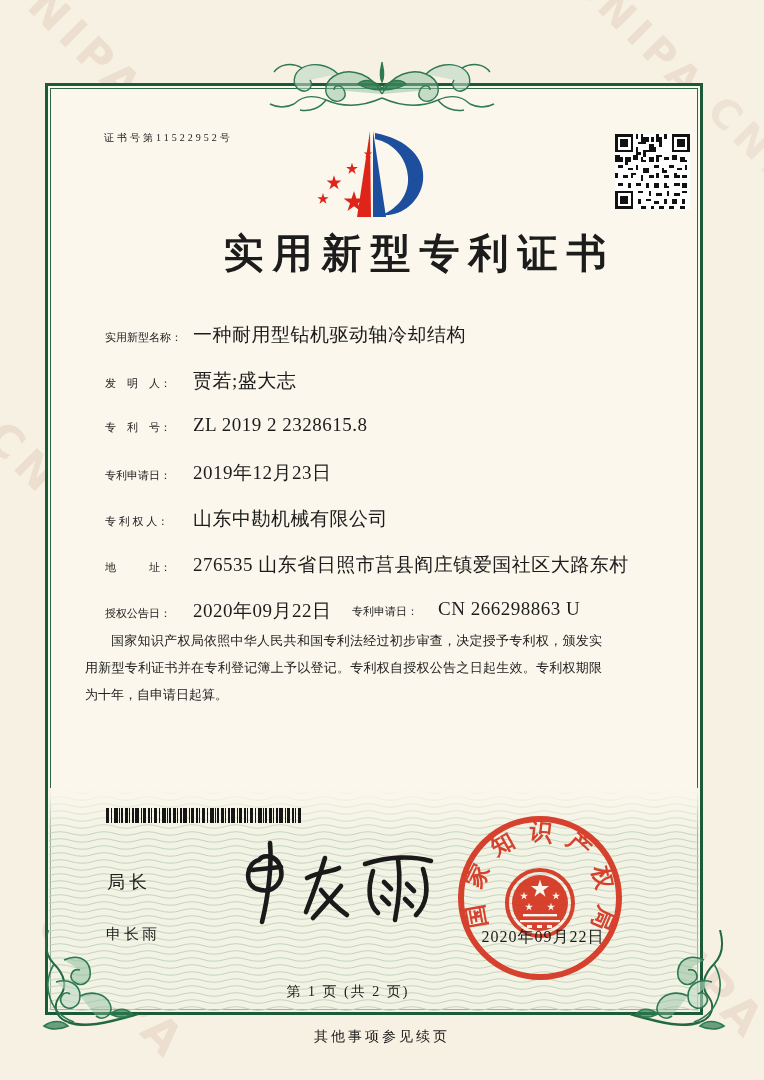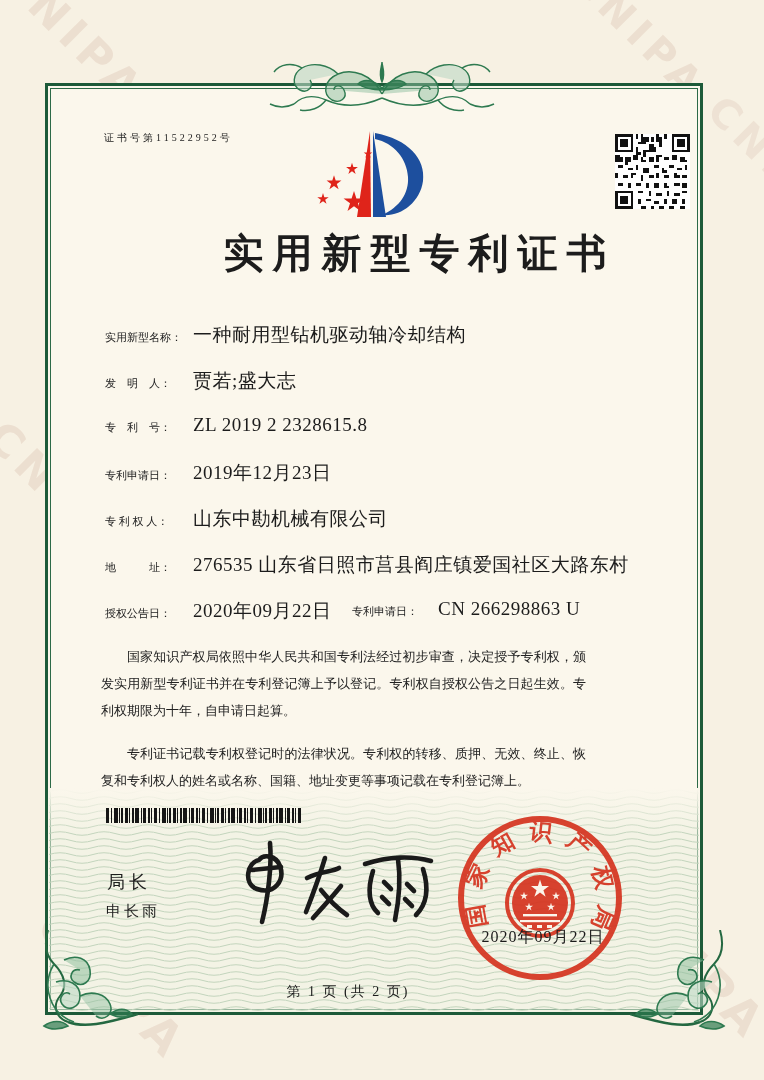--- a/index.html
+++ b/index.html
@@ -36,24 +36,24 @@
   }
   .rows{ position:absolute; left:105px; top:0; width:560px; }
   .row{ position:absolute; left:0; white-space:nowrap; }
   .flabel{ display:inline-block; width:88px; font-size:11px; vertical-align:baseline; color:#222; }
   .fvalue{ font-size:19px; letter-spacing:.5px; }
   .row .pair2{ position:absolute; left:247px; top:0; white-space:nowrap; }
   .paras{
     position:absolute; left:85px; top:627px; width:517px;
     font-size:13px; line-height:27px; text-align:justify; color:#222;
   }
-  .paras p{ margin:16px; text-indent:2em; }
+  .paras p{ margin:0; text-indent:2em; }
   .barcode{ position:absolute; left:106px; top:808px; }
   .officer-title{ position:absolute; left:107px; top:870px; font-size:18px; letter-spacing:4px; }
-  .officer-name{ position:absolute; left:106px; top:902px; font-size:15px; letter-spacing:3px; }
+  .officer-name{ position:absolute; left:106px; top:925px; font-size:15px; letter-spacing:3px; }
   .signature{ position:absolute; left:237px; top:840px; }
   .seal{ position:absolute; left:457px; top:815px; opacity:.92; }
   .seal-date{ position:absolute; left:468px; top:927px; width:150px; text-align:center;
     font-size:16px; letter-spacing:1px; color:#1b1b1b; }
   .page-num{ position:absolute; left:45px; top:983px; width:606px; text-align:center; font-size:14px; letter-spacing:2px; }
   .cont-note{ position:absolute; left:0; top:1028px; width:764px; text-align:center; font-size:14px; letter-spacing:3px; }
   .orn-top{ position:absolute; left:268px; top:54px; }
   .orn-corner{ position:absolute; top:930px; }
   .orn-left{ left:34px; }
   .orn-right{ left:630px; transform:scaleX(-1); }
@@ -200,21 +200,20 @@
     <div class="row" style="top:598px">
       <span class="flabel">授权公告日：</span><span class="fvalue">2020年09月22日</span>
       <span class="pair2">
         <span class="flabel" style="width:86px">专利申请日：</span><span class="fvalue">CN 266298863 U</span>
       </span>
     </div>
   </div>
 
   <div class="paras">
     <p>国家知识产权局依照中华人民共和国专利法经过初步审查，决定授予专利权，颁发实用新型专利证书并在专利登记簿上予以登记。专利权自授权公告之日起生效。专利权期限为十年，自申请日起算。</p>
-    <p>专利证书记载专利权登记时的法律状况。专利权的转移、质押、无效、终止、恢复和专利权人的姓名或名称、国籍、地址变更等事项记载在专利登记簿上。</p>
   </div>
 
   <svg class="barcode" width="196" height="15">
     <line x1="0" y1="7.5" x2="196" y2="7.5" stroke="#151515" stroke-width="15" stroke-dasharray="3 2 1 2 4 1 1 1 2 2 3 1 1 2 2 1 4 2 1 1 3 2 2 1 1 2"></line>
   </svg>
 
   <div class="officer-title">局长</div>
   <div class="officer-name">申长雨</div>
 
   <svg class="signature" width="205" height="88" viewBox="0 0 205 88">
@@ -256,14 +255,15 @@
         <rect x="63" y="105" width="40" height="2.2"></rect>
         <rect x="70" y="110" width="5" height="3"></rect>
           <rect x="80" y="110" width="5" height="3"></rect>
           <rect x="90" y="110" width="5" height="3"></rect>
       </g>
     </g>
   </svg>
   <div class="seal-date">2020年09月22日</div>
 
   <div class="page-num">第 1 页 (共 2 页)</div>
+  <div class="cont-note">其他事项参见续页</div>
 
 </div>
 
 </body></html>

